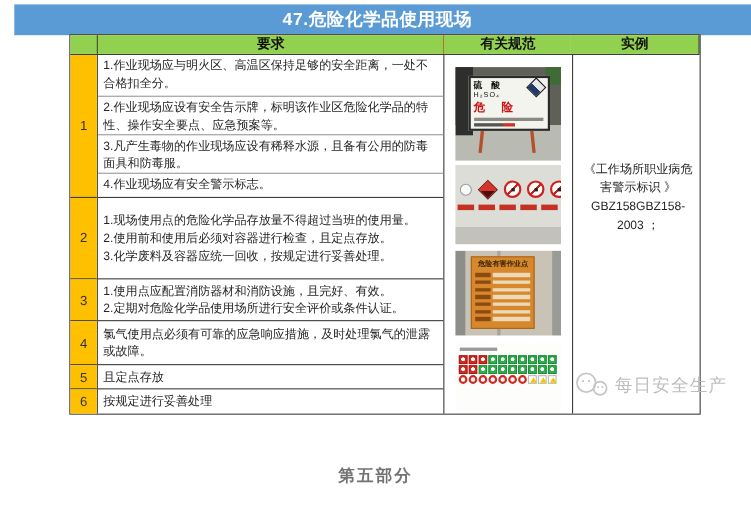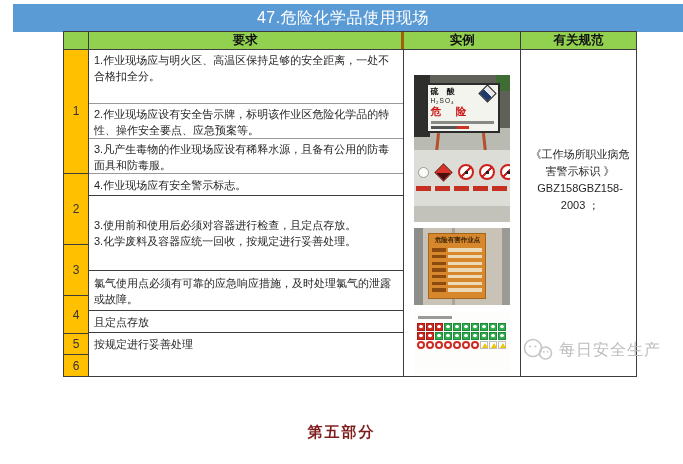--- a/index.html
+++ b/index.html
@@ -2,62 +2,62 @@
 <html><head>
 <meta charset="utf-8">
 <style>
   * { margin:0; padding:0; box-sizing:border-box; }
   body { font-family:"Liberation Sans","DejaVu Sans",sans-serif; background:#fff; }
   .page { position:relative; width:683px; height:464px; background:#fff; overflow:hidden; }
 
   
   .title-bar { position:absolute; left:13px; top:4px; width:670px; height:28px;
     background:#5B9BD5; display:flex; align-items:center; justify-content:center; }
-  .title-bar span { color:#fff; font-size:16px; font-weight:normal; letter-spacing:.5px;
+  .title-bar span { color:#fff; font-size:16px; font-weight:bold; letter-spacing:.5px;
     transform:translateX(-5px); }
 
   
   .tbl { position:absolute; left:63px; top:31px; width:574px; height:346px;
     border:1px solid #3d3d3d; background:#fff; }
   .thead { display:flex; height:18px; border-bottom:1px solid #3d3d3d; }
   .th { background:#92D050; font-size:12.5px; font-weight:bold; color:#111;
     display:flex; align-items:center; justify-content:center; }
   .th.numc { width:25px; border-right:1px solid #3d3d3d; }
-  .th.reqc { width:316px; border-right:3px solid #a16207; }
+  .th.reqc { width:316px; border-right:1px solid #a16207; }
   .th.exc  { width:117px; border-right:1px solid #3d3d3d; }
   .th.stdc { width:115px; }
 
   .tbody { display:flex; height:326px; }
   .col { display:flex; flex-direction:column; }
   .colA { width:25px; border-right:1px solid #3d3d3d; }
   .colB { width:316px; border-right:1px solid #3d3d3d; }
   .colC { width:117px; border-right:1px solid #3d3d3d; position:relative; }
   .colD { width:115px; position:relative;text-align:center; }
 
   .numcell { background:#FFC000; color:#333; font-size:12px; font-weight:500;
     display:flex; align-items:center; justify-content:center;
     border-bottom:1px solid #3d3d3d; }
   .numcell:last-child { border-bottom:none; }
 
   .reqcell { font-size:11px; color:#262626; line-height:16px; padding:2px 4px 0 5px; }
   .div-light { border-bottom:1px solid #9a9a9a; }
   .div-dark  { border-bottom:1px solid #3d3d3d; }
-  .h130{height:130px} .h75{height:75px} .h38a{height:54px} .h35{height:35px}
+  .h130{height:130px} .h75{height:75px} .h38a{height:38px} .h35{height:35px}
   .h22{height:22px} .h38b{height:38px} .h40{height:40px}
   .reqcell.single { display:flex; flex-direction:column; justify-content:center; padding-top:0; }
   .line { display:block; }
 
   
   .std-text { padding:96px 3px 0 6px; font-size:11px; color:#262626; line-height:17px; }
 
   
   .photo { position:absolute; left:10px; width:96px; overflow:hidden; }
 
   
-  .p1 { top:25px; height:85px;
+  .p1 { top:11px; height:85px;
     background:linear-gradient(180deg,#5f6058 0 62%, #b9bab2 62% 100%); }
   .p1 .bush { position:absolute; right:0; top:0; width:14px; height:16px; background:#3f6b34; }
   .p1 .pillar { position:absolute; left:0; top:0; width:16px; height:62px; background:#2e2e2c; }
   .sign { position:absolute; left:12px; top:8px; width:74px; height:50px;
     background:#f4f4ef; border:2px solid #2b2b2b; padding:1px 2px; }
   .sign-top { display:flex; justify-content:space-between; }
   .chem-name { font-size:8px; font-weight:bold; color:#111; letter-spacing:3px; }
   .chem-formula { font-size:6.5px; color:#111; letter-spacing:1px; }
   .diamond { width:13px; height:13px; margin:1px 2px 0 0;
     background:linear-gradient(180deg,#e8e8e8 0 50%, #1d3a6b 50% 100%);
@@ -111,58 +111,63 @@
     border-left:3px solid transparent; border-right:3px solid transparent;
     border-bottom:5px solid #f2c500; }
 
   
   .watermark { position:absolute; left:522px; top:336px; display:flex; align-items:center;
     gap:5px; color:#bdbdbd; z-index:5; }
   .watermark .wm-text { font-size:16px; letter-spacing:1px; }
 
   
   .footer { position:absolute; left:0; right:0; top:423px; text-align:center; }
-  .footer span { color:#7f1d1d; font-size:15px; font-weight:bold; letter-spacing:2px; }
+  .footer span { color:#737373; font-size:15px; font-weight:bold; letter-spacing:2px; }
 </style>
 </head>
 <body>
 
 <div class="page">
 
   <div class="title-bar">
     <span>47.危险化学品使用现场</span>
   </div>
 
   <div class="tbl">
     <div class="thead">
       <div class="th numc"></div>
       <div class="th reqc">要求</div>
+      <div class="th stdc">有关规范</div>
       <div class="th exc">实例</div>
-      <div class="th stdc">有关规范</div>
     </div>
 
     <div class="tbody">
 
       <div class="col colA">
         <div class="numcell h130">1</div>
         <div class="numcell h75">2</div>
         <div class="numcell h38a">3</div>
         <div class="numcell h40">4</div>
         <div class="numcell h22">5</div>
         <div class="numcell h22">6</div>
       </div>
 
       <div class="col colB">
         <div class="reqcell h38a div-light">1.作业现场应与明火区、高温区保持足够的安全距离，一处不合格扣全分。</div>
         <div class="reqcell h35 div-light">2.作业现场应设有安全告示牌，标明该作业区危险化学品的特性、操作安全要点、应急预案等。</div>
         <div class="reqcell h35 div-light">3.凡产生毒物的作业现场应设有稀释水源，且备有公用的防毒面具和防毒服。</div>
         <div class="reqcell h22 div-dark single">4.作业现场应有安全警示标志。</div>
         <div class="reqcell h75 div-dark single">
-          <span class="line">3.使用前和使用后必须对容器进行检查，且定点存放。</span>
+          <span class="line">1.现场使用点的危险化学品存放量不得超过当班的使用量。</span>
+          <span class="line">2.使用前和使用后必须对容器进行检查，且定点存放。</span>
           <span class="line">3.化学废料及容器应统一回收，按规定进行妥善处理。</span>
+        </div>
+        <div class="reqcell h38b div-dark single">
+          <span class="line">1.使用点应配置消防器材和消防设施，且完好、有效。</span>
+          <span class="line">2.定期对危险化学品使用场所进行安全评价或条件认证。</span>
         </div>
         <div class="reqcell h40 div-dark single">氯气使用点必须有可靠的应急响应措施，及时处理氯气的泄露或故障。</div>
         <div class="reqcell h22 div-dark single">且定点存放</div>
         <div class="reqcell h22 single">按规定进行妥善处理</div>
       </div>
 
       <div class="col colC">
 
         <div class="photo p1">
           <div class="pillar"></div>

